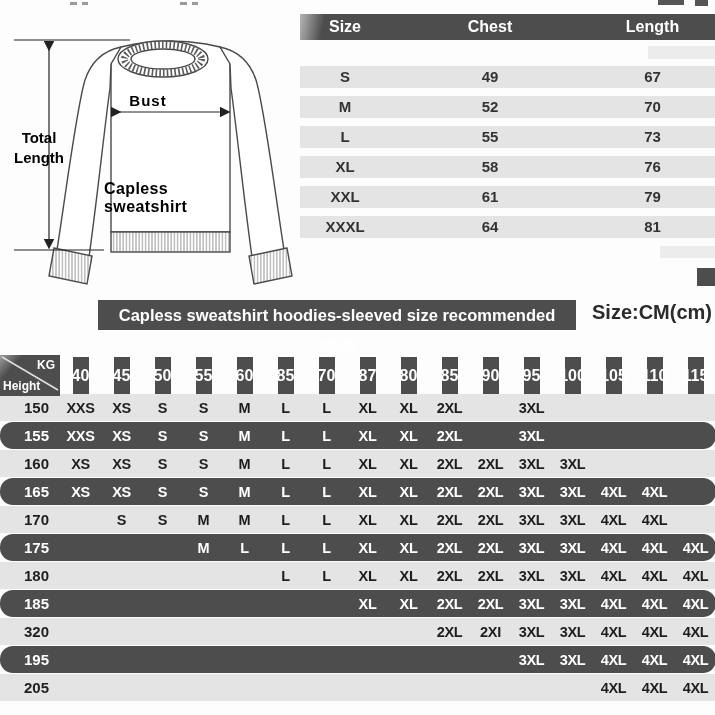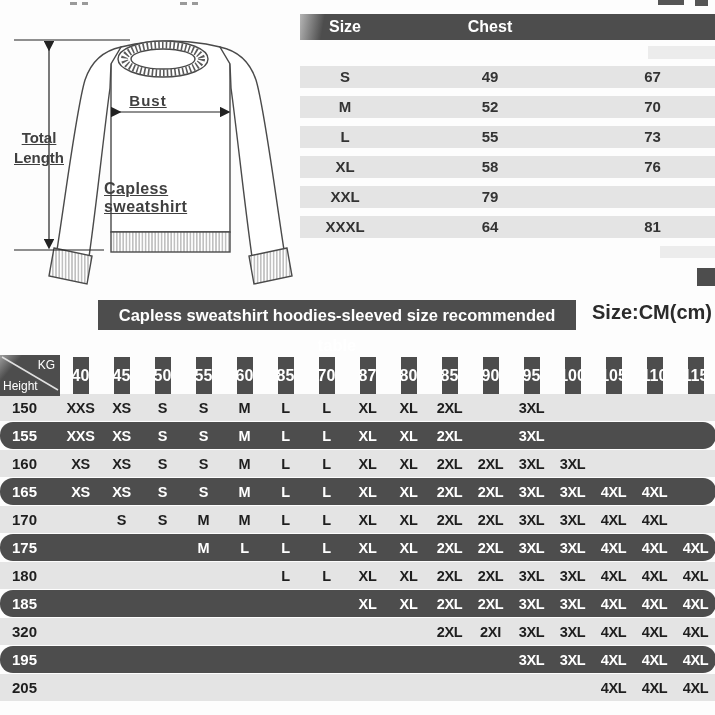--- a/index.html
+++ b/index.html
@@ -6,21 +6,21 @@
   .canvas{position:relative;width:715px;height:715px;background:#fdfdfd;overflow:hidden;
           font-family:"Liberation Sans",sans-serif;}
 
   
   .mark{position:absolute;background:#9a9a9a;}
   .mark.dark{background:#555;}
 
   
   .diagram{position:absolute;left:0;top:0;width:300px;height:295px;}
   .diagram svg{position:absolute;left:0;top:0;}
-  .red-label{position:absolute;color:#404040;font-weight:bold;text-decoration:underline;}
+  .red-label{position:absolute;color:#000000;font-weight:bold;}
   .lbl-bust{left:118px;top:92px;width:60px;text-align:center;font-size:15px;letter-spacing:1px;}
   .lbl-total{left:6px;top:128px;width:66px;text-align:center;font-size:15px;line-height:1.3;}
   .lbl-product{left:104px;top:180px;width:134px;font-size:16px;letter-spacing:.4px;}
 
   
   .size-table{position:absolute;left:300px;top:14px;width:415px;}
   .st-header{display:grid;grid-template-columns:90px 200px 125px;height:26px;line-height:26px;
              background:linear-gradient(100deg,#b5b5b5 0%,#4d4d4d 6%);color:#fff;font-weight:bold;
              font-size:16px;text-align:center;}
   .st-rows{margin-top:26px;}
@@ -32,32 +32,32 @@
   
   .banner{position:absolute;left:98px;top:300px;width:478px;height:30px;background:#4d4d4d;
           color:#fff;font-weight:bold;font-size:16.5px;text-align:center;line-height:30px;}
   .unit{position:absolute;right:3px;top:301px;font-size:20px;font-weight:bold;color:#2b2b2b;}
   .cutbar{position:absolute;left:697px;top:268px;width:18px;height:18px;background:#4d4d4d;}
 
   
   .matrix{position:absolute;left:0;top:355px;width:716px;}
   .m-header{display:grid;grid-template-columns:60px repeat(16,41px);height:37px;}
   .m-corner{position:relative;background:linear-gradient(130deg,#9f9f9f 0%,#4d4d4d 24%);
-            color:#fff;font-weight:normal;}
+            color:#fff;font-weight:bold;}
   .m-corner .kg{position:absolute;top:3px;right:5px;font-size:12px;}
   .m-corner .hgt{position:absolute;bottom:3px;left:3px;font-size:12px;}
   .m-wcell{display:flex;align-items:center;justify-content:center;}
   .m-wbox{width:16px;height:37px;background:#4d4d4d;color:#fff;font-weight:bold;font-size:16px;
           display:flex;align-items:center;justify-content:center;}
   .m-rows{margin-top:2px;}
   .m-row{display:grid;grid-template-columns:60px repeat(16,41px);height:27px;margin-bottom:1px;
          align-items:center;}
   .m-row.light{background:#e4e4e4;color:#1e1e1e;}
   .m-row.dark{background:#4d4d4d;color:#fff;border-radius:13px;}
-  .m-label{padding-left:12px;font-weight:bold;font-size:15px;}
+  .m-label{padding-left:24px;font-weight:bold;font-size:15px;}
   .m-cell{text-align:center;font-weight:bold;font-size:14.5px;letter-spacing:-.3px;}
 </style>
 </head>
 <body>
 
 <div class="canvas">
 
   <div class="mark" style="left:70px;top:2px;width:7px;height:3px"></div>
   <div class="mark" style="left:82px;top:2px;width:6px;height:3px"></div>
   <div class="mark" style="left:180px;top:2px;width:7px;height:3px"></div>
@@ -102,20 +102,21 @@
     <div class="red-label lbl-product">Capless sweatshirt</div>
   </div>
 
   <div class="ghost" style="left:648px;top:46px;width:67px;height:13px"></div>
   <div class="ghost" style="left:660px;top:246px;width:55px;height:12px"></div>
 
   <div class="size-table">
     <div class="st-header">
       <div>Size</div>
       <div>Chest</div>
+      <div>Length</div>
     </div>
     <div class="st-rows" id="st-rows">
         <div class="st-row">
           <div class="st-cell">S</div>
           <div class="st-cell">49</div>
           <div class="st-cell">67</div>
         </div>
         <div class="st-row">
           <div class="st-cell">M</div>
           <div class="st-cell">52</div>
@@ -126,20 +127,21 @@
           <div class="st-cell">55</div>
           <div class="st-cell">73</div>
         </div>
         <div class="st-row">
           <div class="st-cell">XL</div>
           <div class="st-cell">58</div>
           <div class="st-cell">76</div>
         </div>
         <div class="st-row">
           <div class="st-cell">XXL</div>
+          <div class="st-cell">61</div>
           <div class="st-cell">79</div>
         </div>
         <div class="st-row">
           <div class="st-cell">XXXL</div>
           <div class="st-cell">64</div>
           <div class="st-cell">81</div>
         </div>
       </div>
   </div>
 

